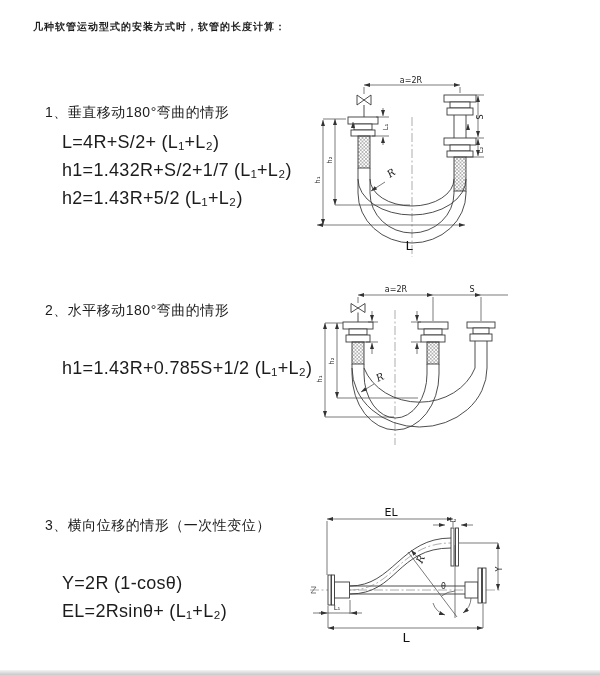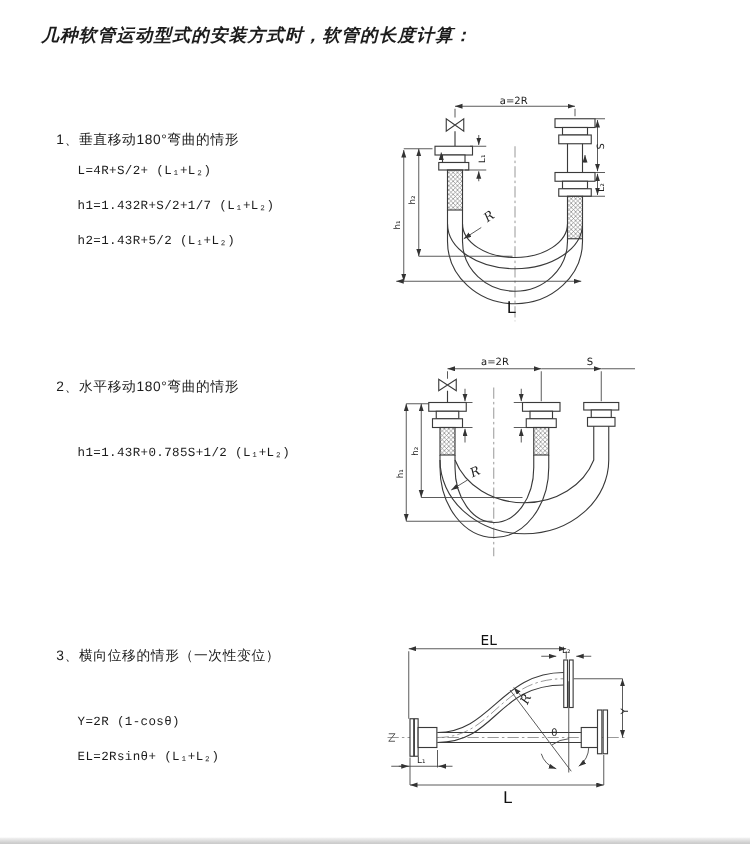--- a/index.html
+++ b/index.html
@@ -1,21 +1,21 @@
 <!DOCTYPE html>
 <html><head>
 <meta charset="utf-8">
 <style>
   html,body{margin:0;padding:0;background:#888;}
   .page{position:relative;width:600px;height:675px;background:#ffffff;overflow:hidden;
         font-family:"Liberation Sans","DejaVu Sans",sans-serif;color:#1c1c1c;}
   .ln{position:absolute;white-space:nowrap;}
-  .ttl{font-size:14px;letter-spacing:1px;font-weight:600;font-style:italic;}
-  .hd{font-size:11px;letter-spacing:0.5px;font-weight:500;}
-  .fm{font-size:10px;letter-spacing:0.3px;font-family:Liberation Mono, monospace;}
+  .ttl{font-size:10px;letter-spacing:1px;font-weight:600;}
+  .hd{font-size:14px;letter-spacing:0.5px;font-weight:500;}
+  .fm{font-size:18px;letter-spacing:0.3px;}
   svg.d{position:absolute;}
   .dim{stroke:#444;stroke-width:0.7;fill:none;}
   .geo{stroke:#3a3a3a;stroke-width:0.9;fill:none;}
   .cl{stroke:#777;stroke-width:0.6;stroke-dasharray:9 2.5 2 2.5;fill:none;}
   .fit{fill:#fff;stroke:#3a3a3a;stroke-width:0.9;}
   .br{fill:url(#braid);stroke:#3a3a3a;stroke-width:0.9;}
   text.dl{font:7px "DejaVu Sans",sans-serif;fill:#222;}
   text.d8{font:8px "DejaVu Sans",sans-serif;fill:#222;}
   text.rl{font:italic 10px "DejaVu Serif",serif;fill:#222;}
   text.big{font:13px "DejaVu Sans",sans-serif;fill:#111;}

